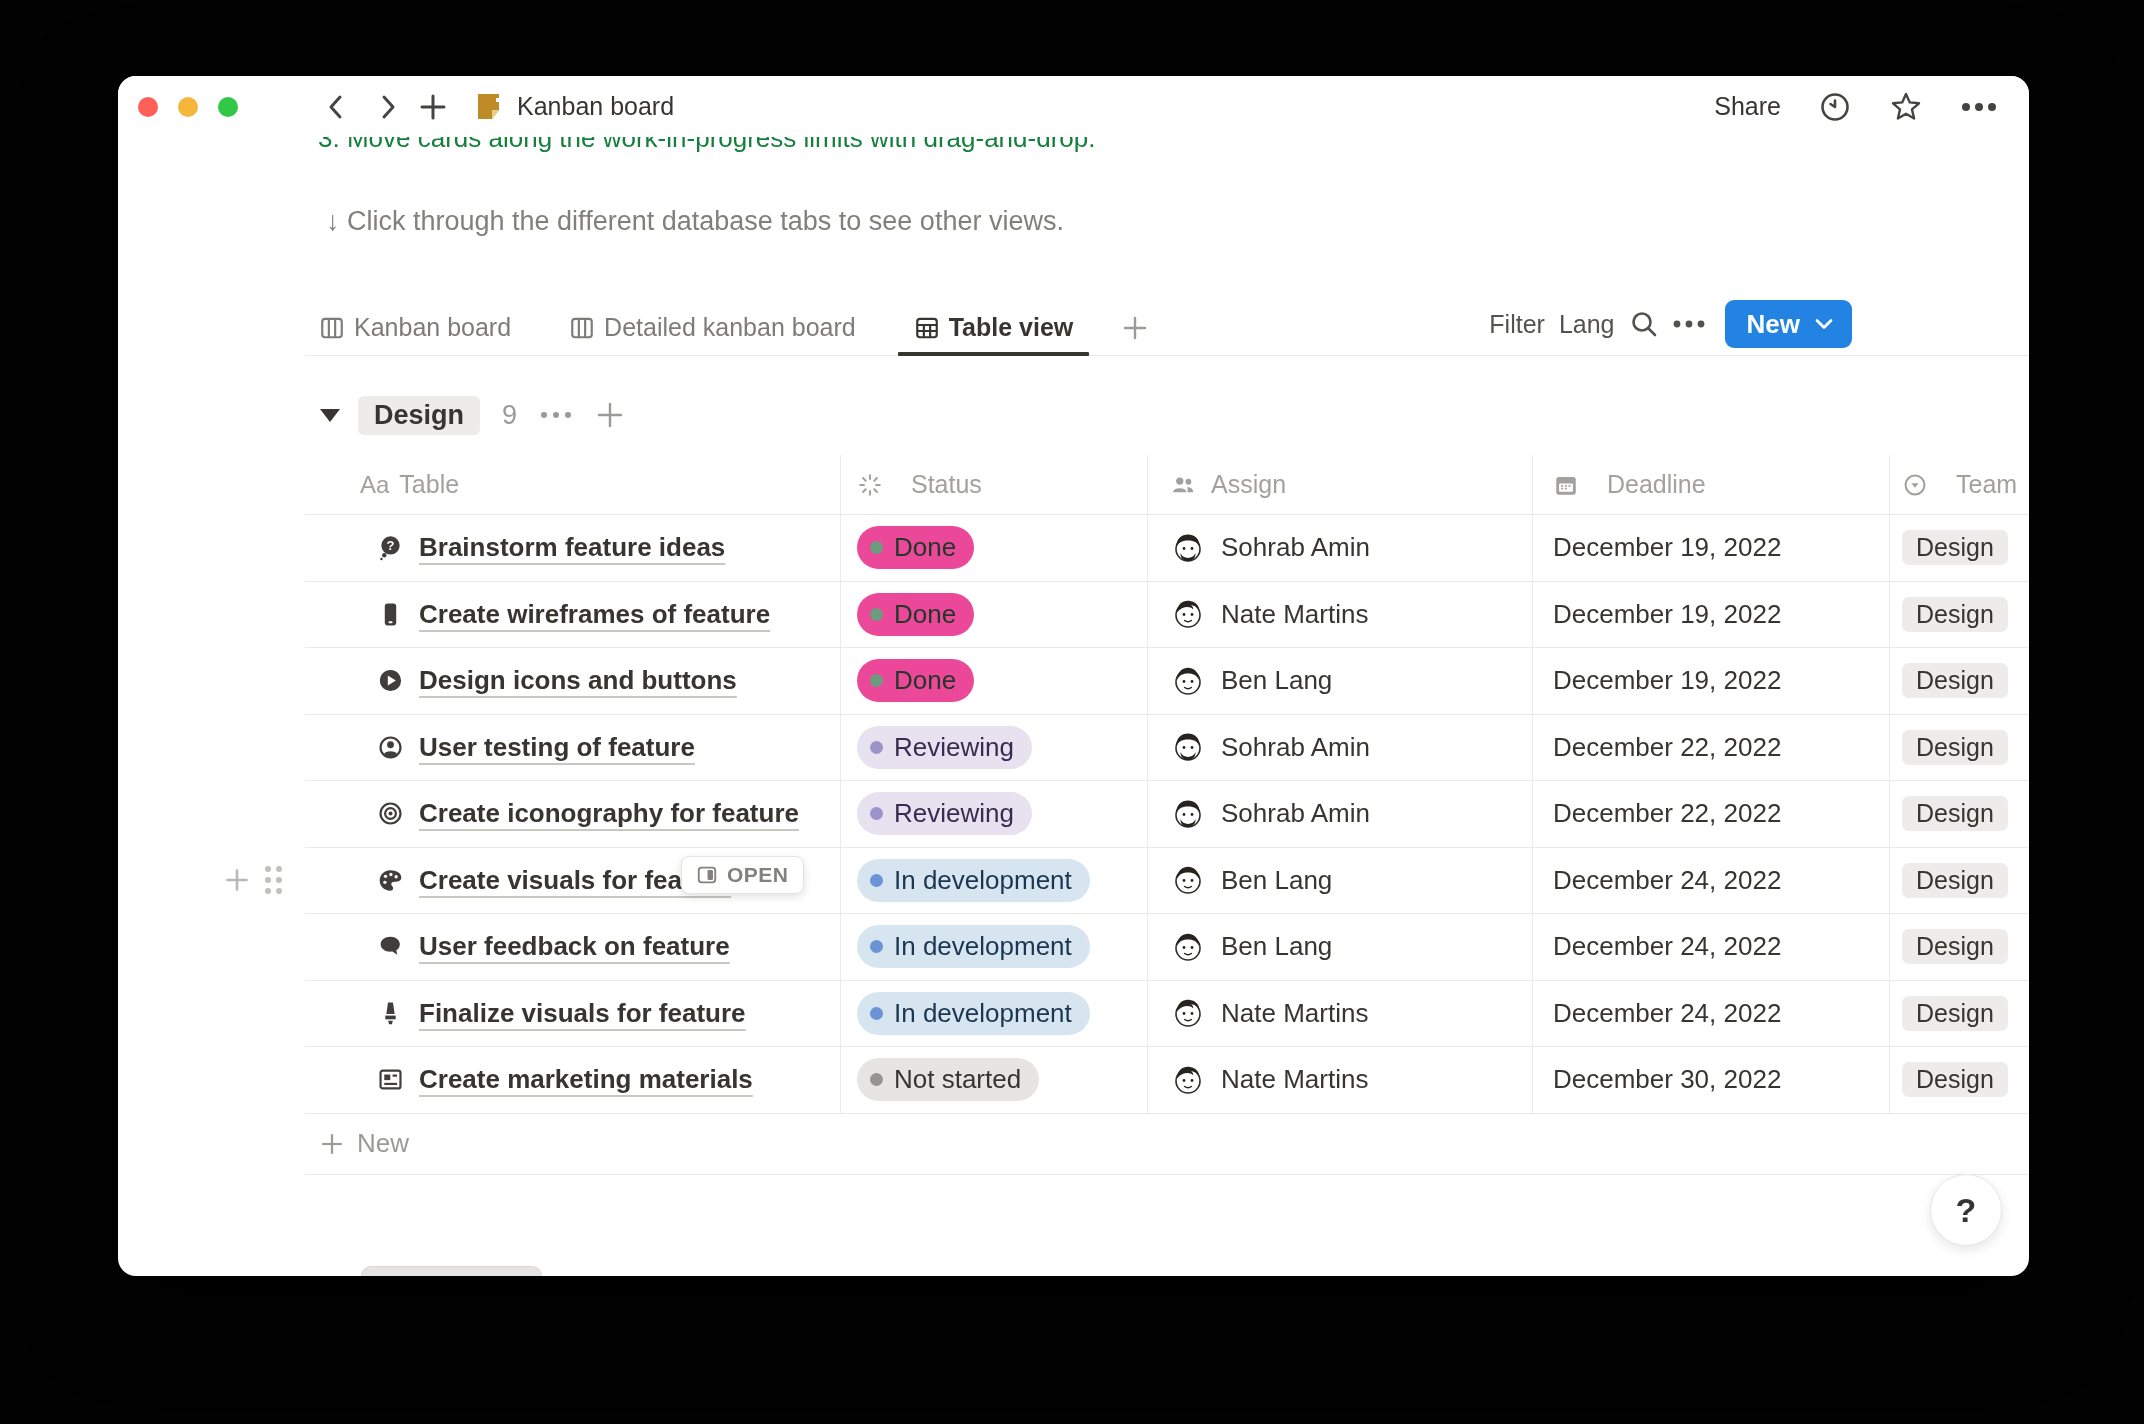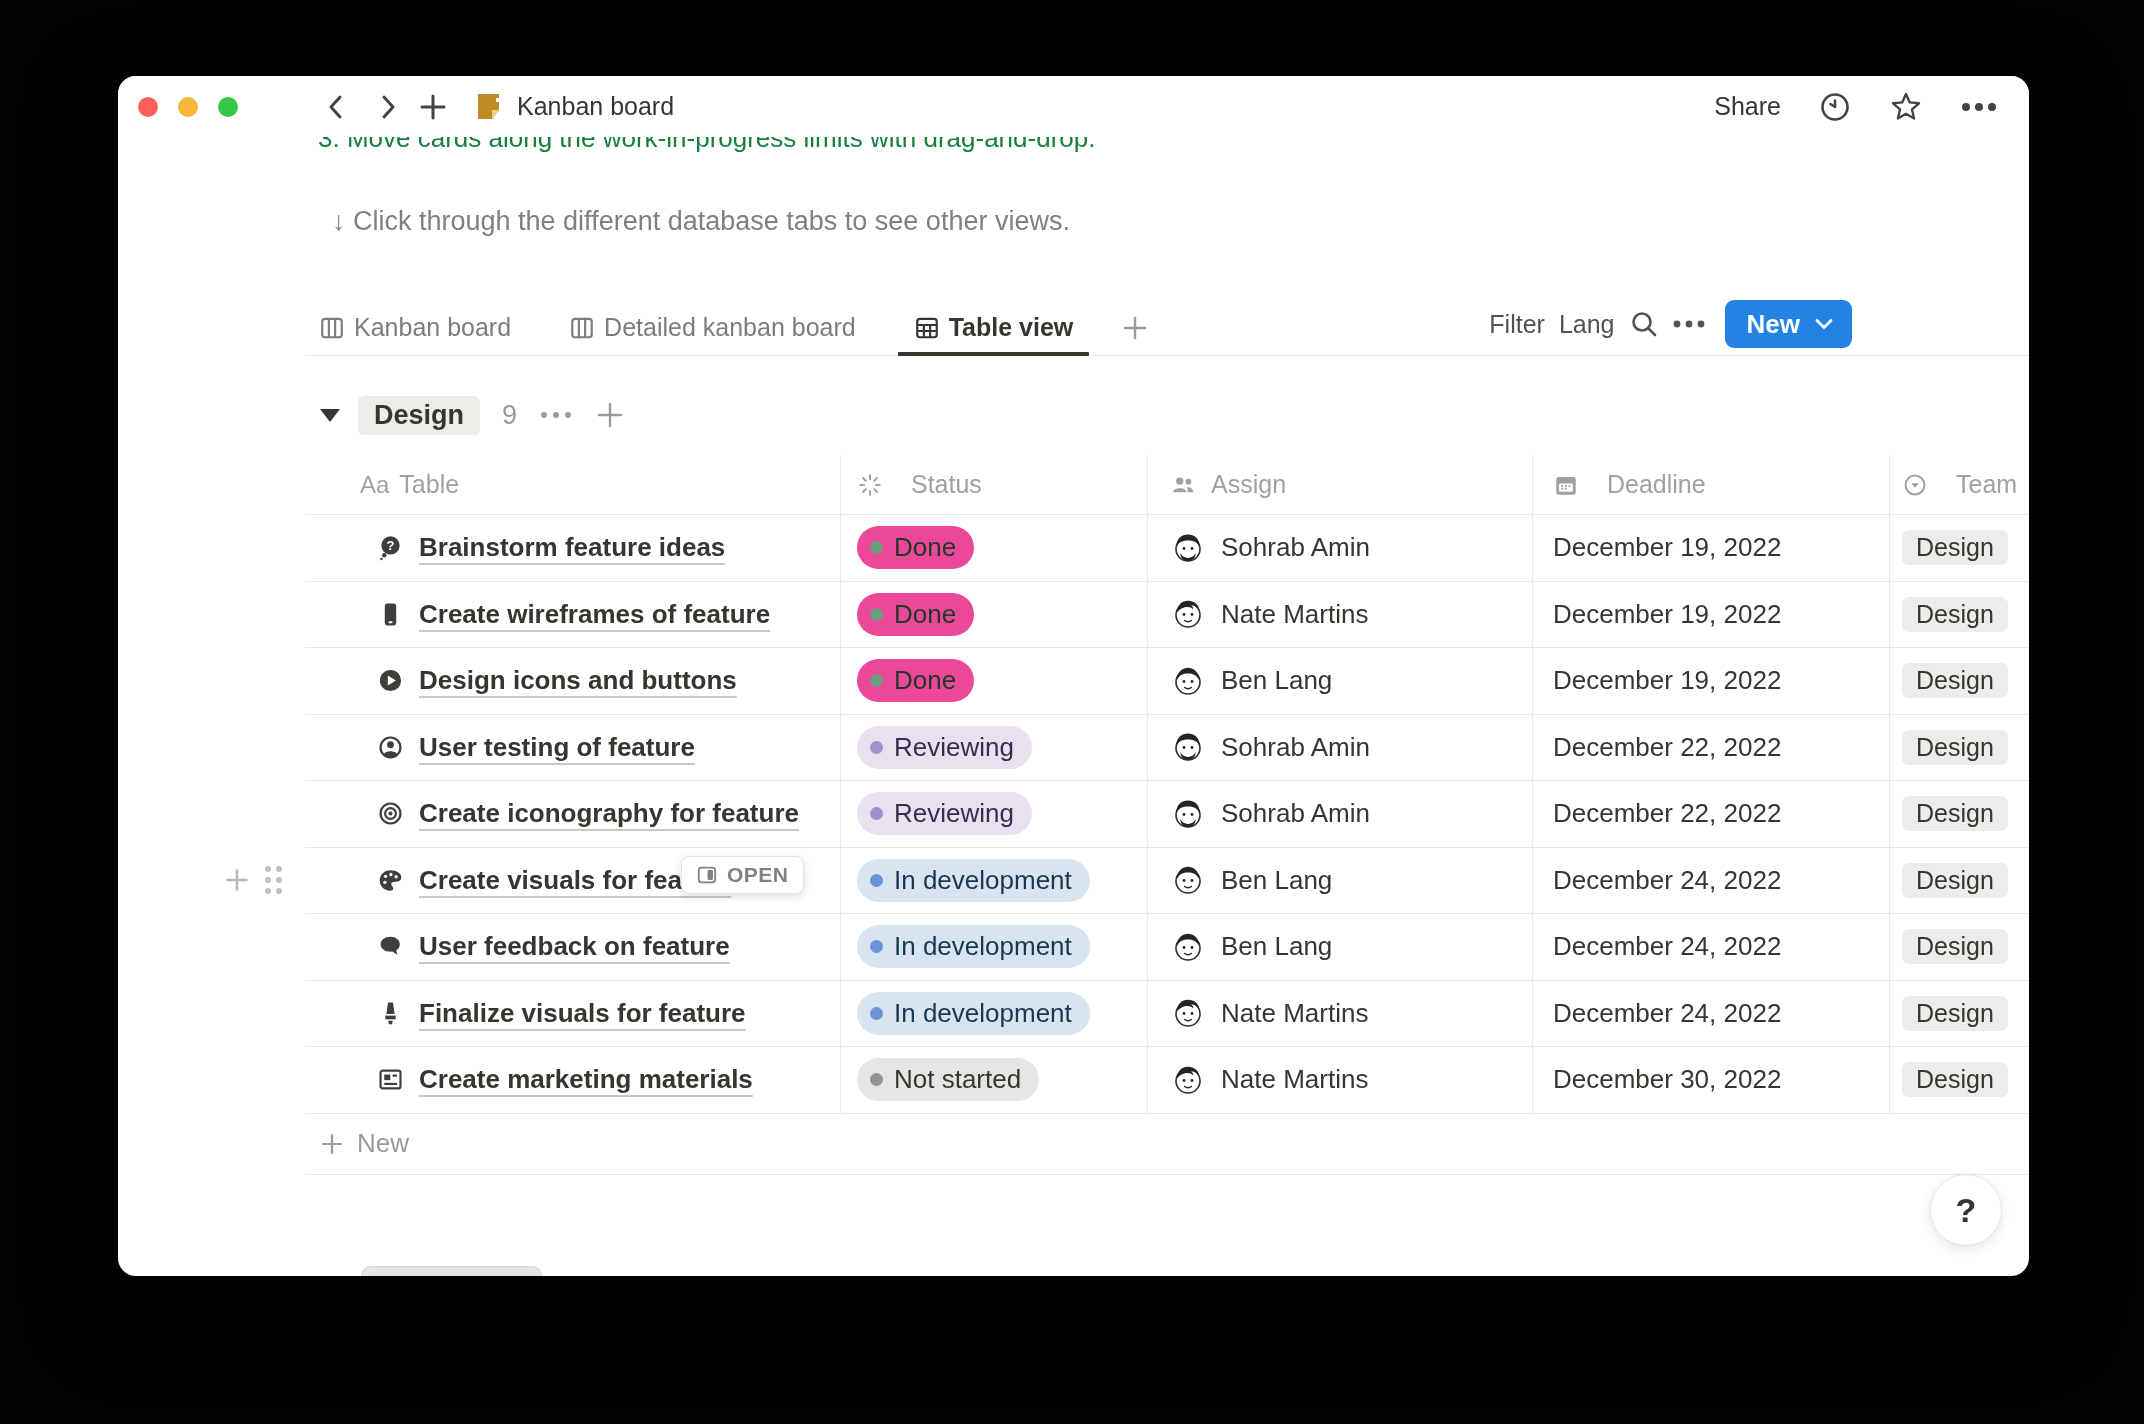--- a/index.html
+++ b/index.html
@@ -24,21 +24,21 @@
   .navchev { margin-left:22px; width:30px; }
   .tb-plus { margin-left:14px; width:32px; }
   .page-icon { margin-left:22px; width:34px; }
   .doc-title { margin-left:12px; font-size:25px; color:#37352F; font-weight:500; }
   .tb-right { margin-left:auto; display:flex; align-items:center; gap:38px; margin-right:32px; }
   .share { font-size:25px; color:#37352F; }
 
   
   .clipped-line { position:absolute; left:200px; top:47px; font-size:26px; color:#15803d;
                   z-index:1; white-space:nowrap; }
-  .hint-line { position:absolute; left:214px; top:130px; font-size:27px; color:#81807B; }
+  .hint-line { position:absolute; left:208px; top:130px; font-size:27px; color:#81807B; }
 
   
   .tabbar { position:absolute; left:187px; right:0; top:224px; height:56px;
             border-bottom:1px solid #E9E9E7; display:flex; align-items:center; }
   .tab { display:flex; align-items:center; gap:9px; font-size:25px; color:#7D7C78;
          font-weight:500; position:relative; height:100%; margin-right:58px; cursor:pointer; }
   .tab:first-child { margin-left:14px; }
   .tab.active { color:#37352F; font-weight:600; }
   .tab.active::after { content:""; position:absolute; left:-16px; right:-16px; bottom:-1px;
                        height:4px; background:#37352F; border-radius:1px; }

